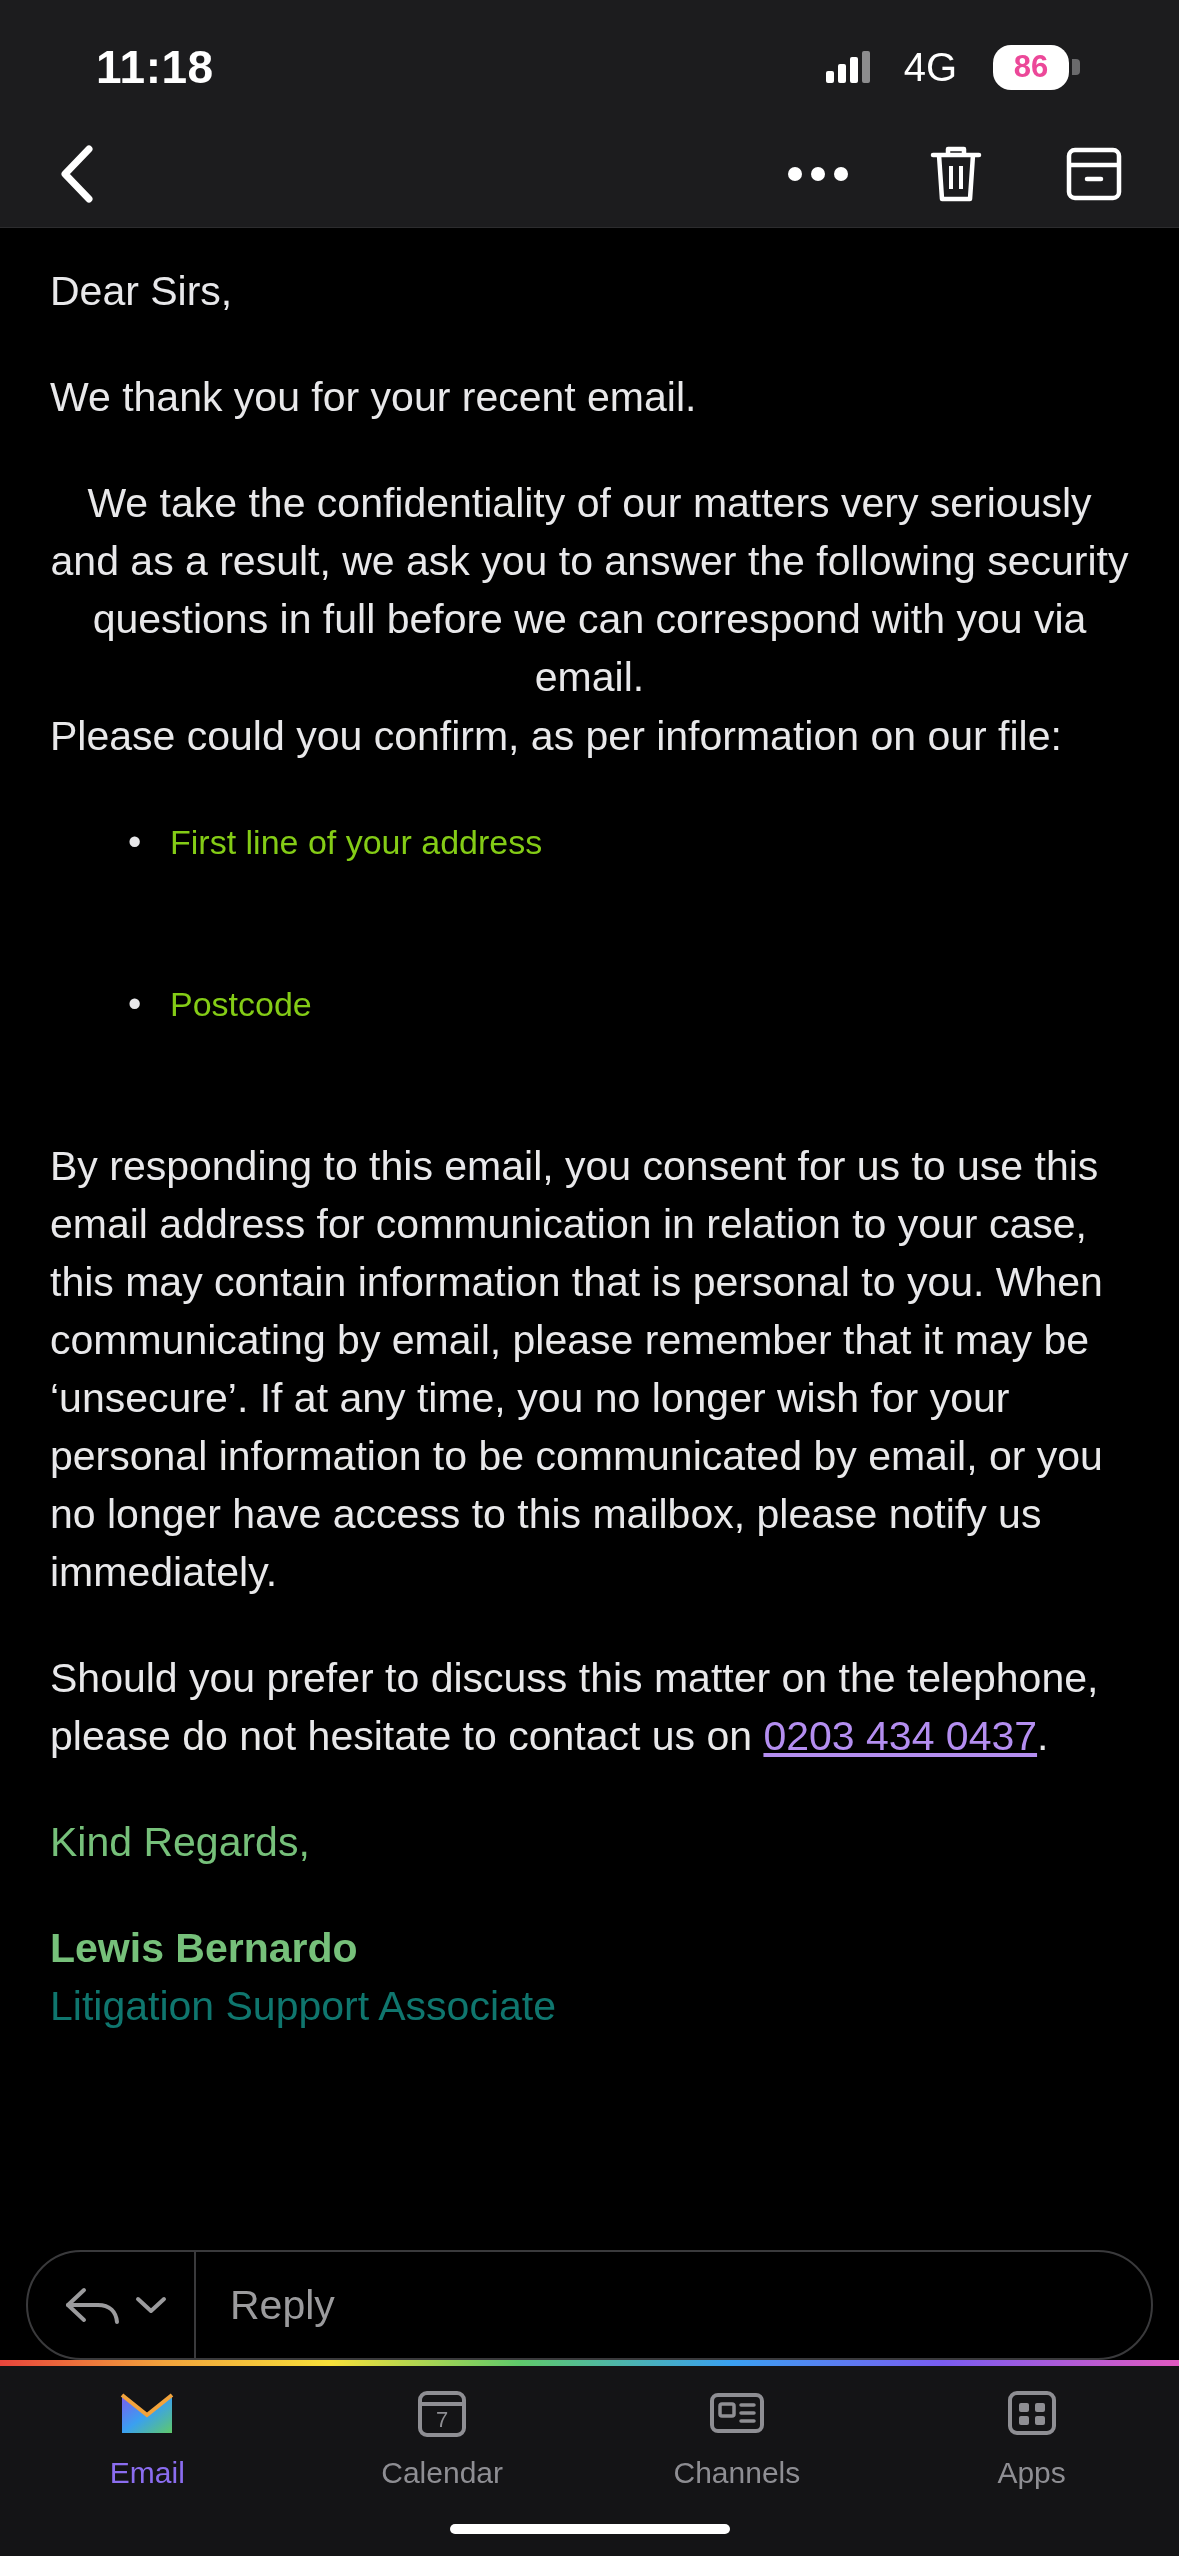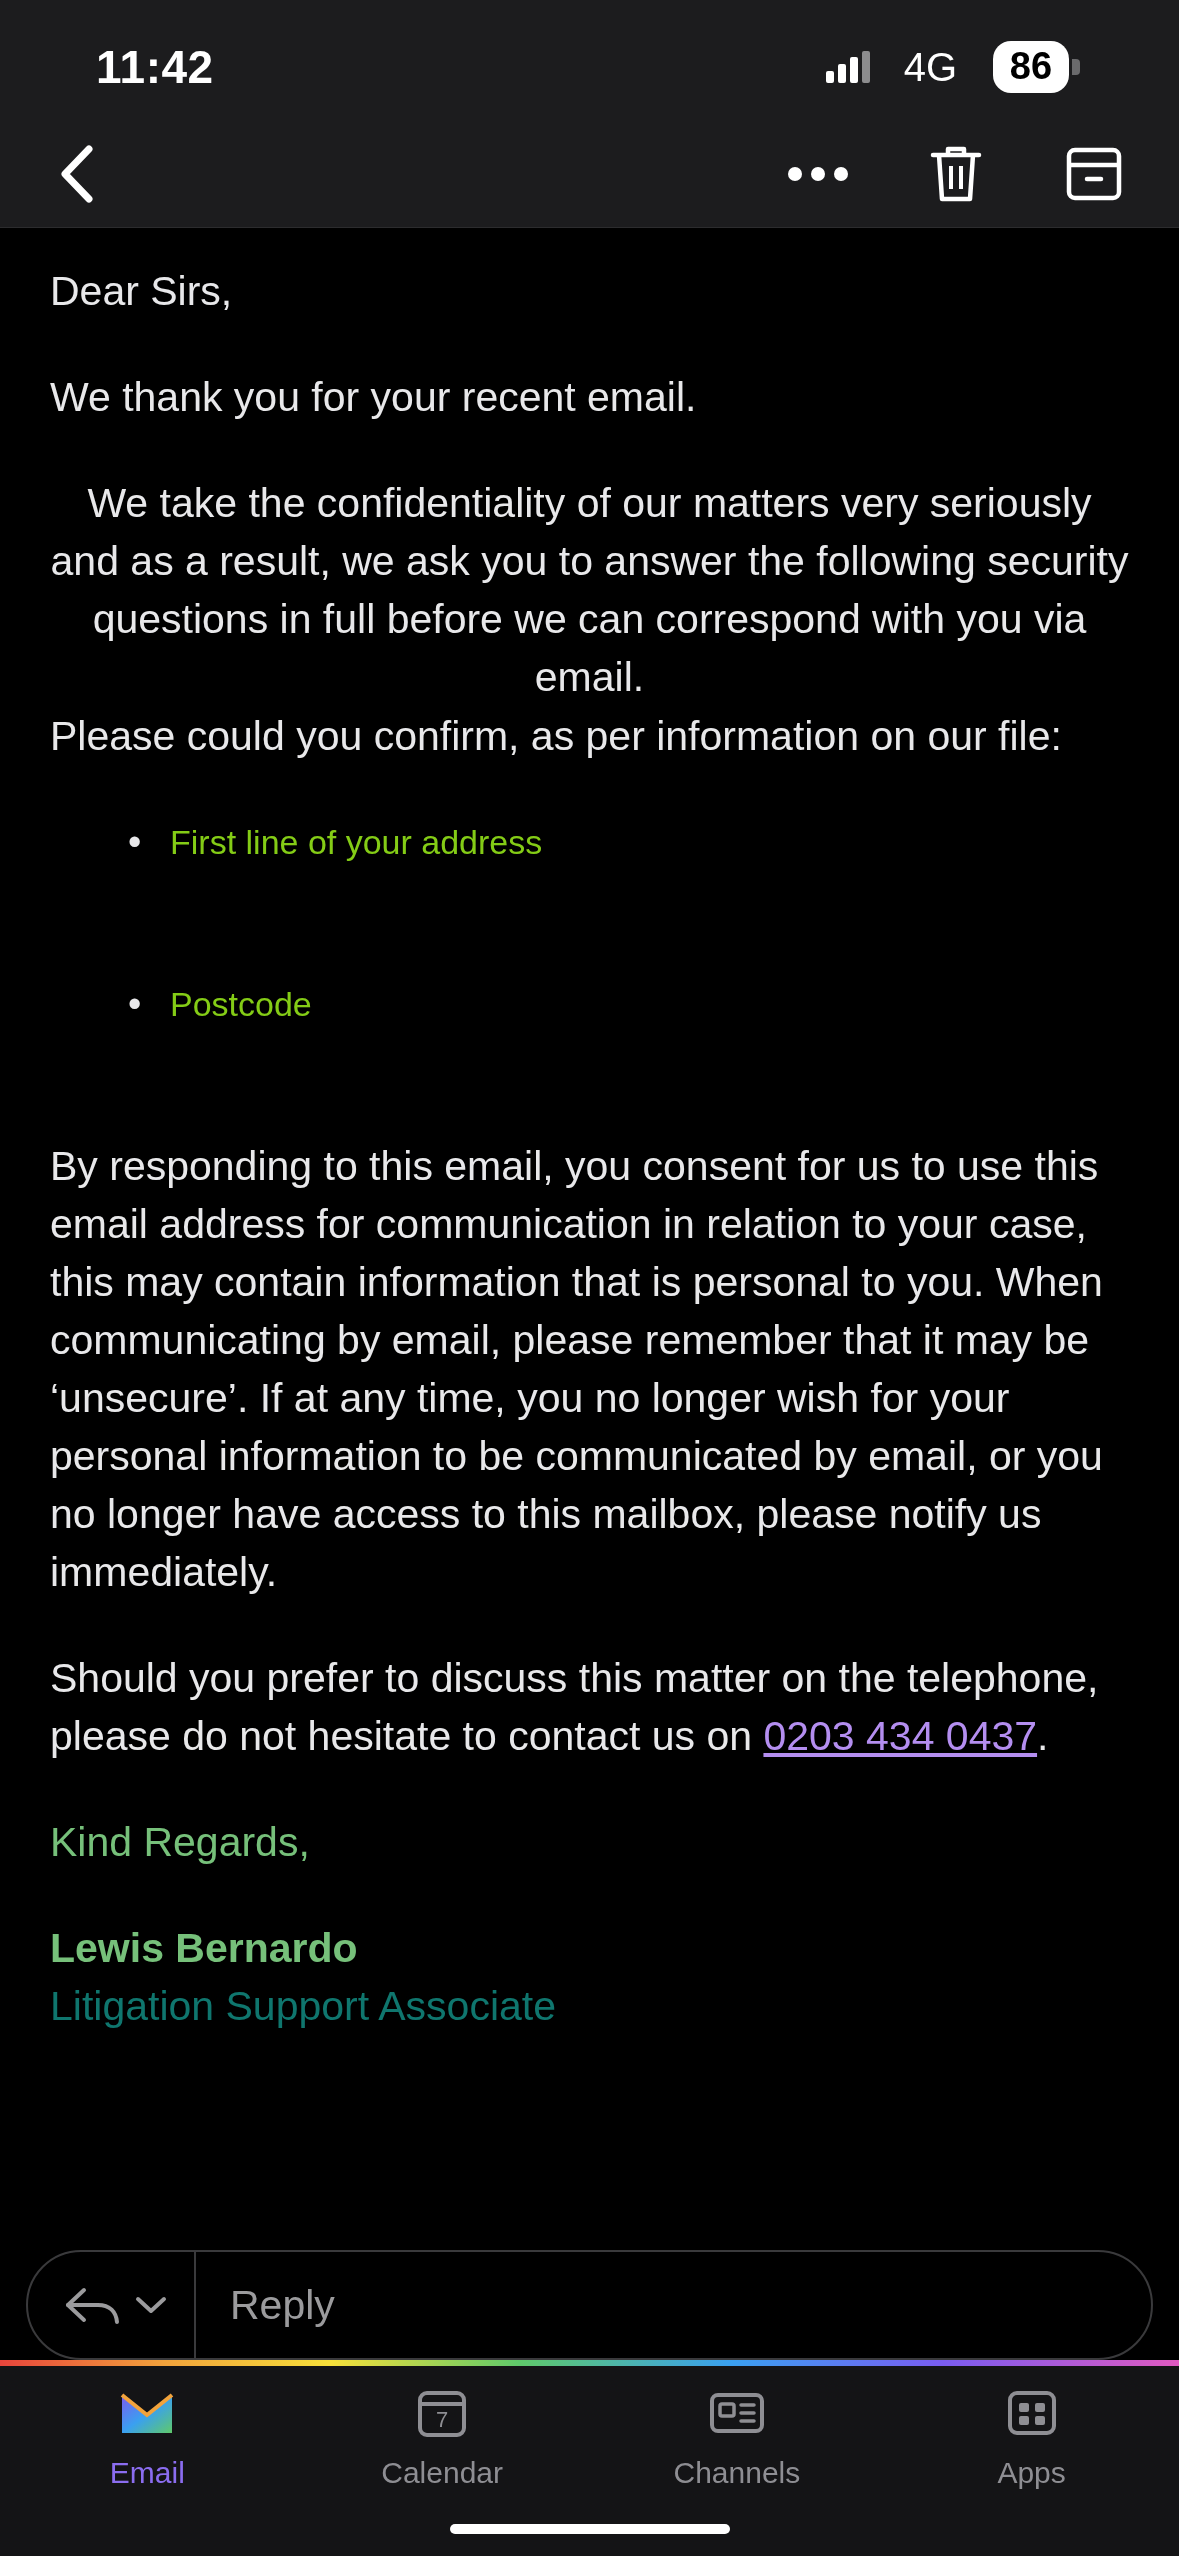--- a/index.html
+++ b/index.html
@@ -58,22 +58,22 @@
   .signal i:nth-child(4) { height: 32px; background: #8c8c8e; }
   .net-label {
     color: #fff;
     font-size: 40px;
     font-weight: 500;
     margin-left: 6px;
   }
   .battery {
     margin-left: 8px;
     background: #fff;
-    color: #000000;
-    font-size: 38px;
+    color: #ec4899;
+    font-size: 31px;
     font-weight: bold;
     border-radius: 18px;
     padding: 4px 14px 5px;
     min-width: 76px;
     text-align: center;
     position: relative;
   }
   .battery::after {
     content: "";
     position: absolute;
@@ -250,21 +250,21 @@
     border-radius: 6px;
     background: #ffffff;
   }
 </style>
 </head>
 <body>
 
 <div class="phone">
 
   <div class="status-bar">
-    <div class="status-time">11:42</div>
+    <div class="status-time">11:18</div>
     <div class="status-right">
       <div class="signal">
         <i></i>
           <i></i>
           <i></i>
           <i></i>
       </div>
       <div class="net-label">4G</div>
       <div class="battery">86</div>
     </div>

